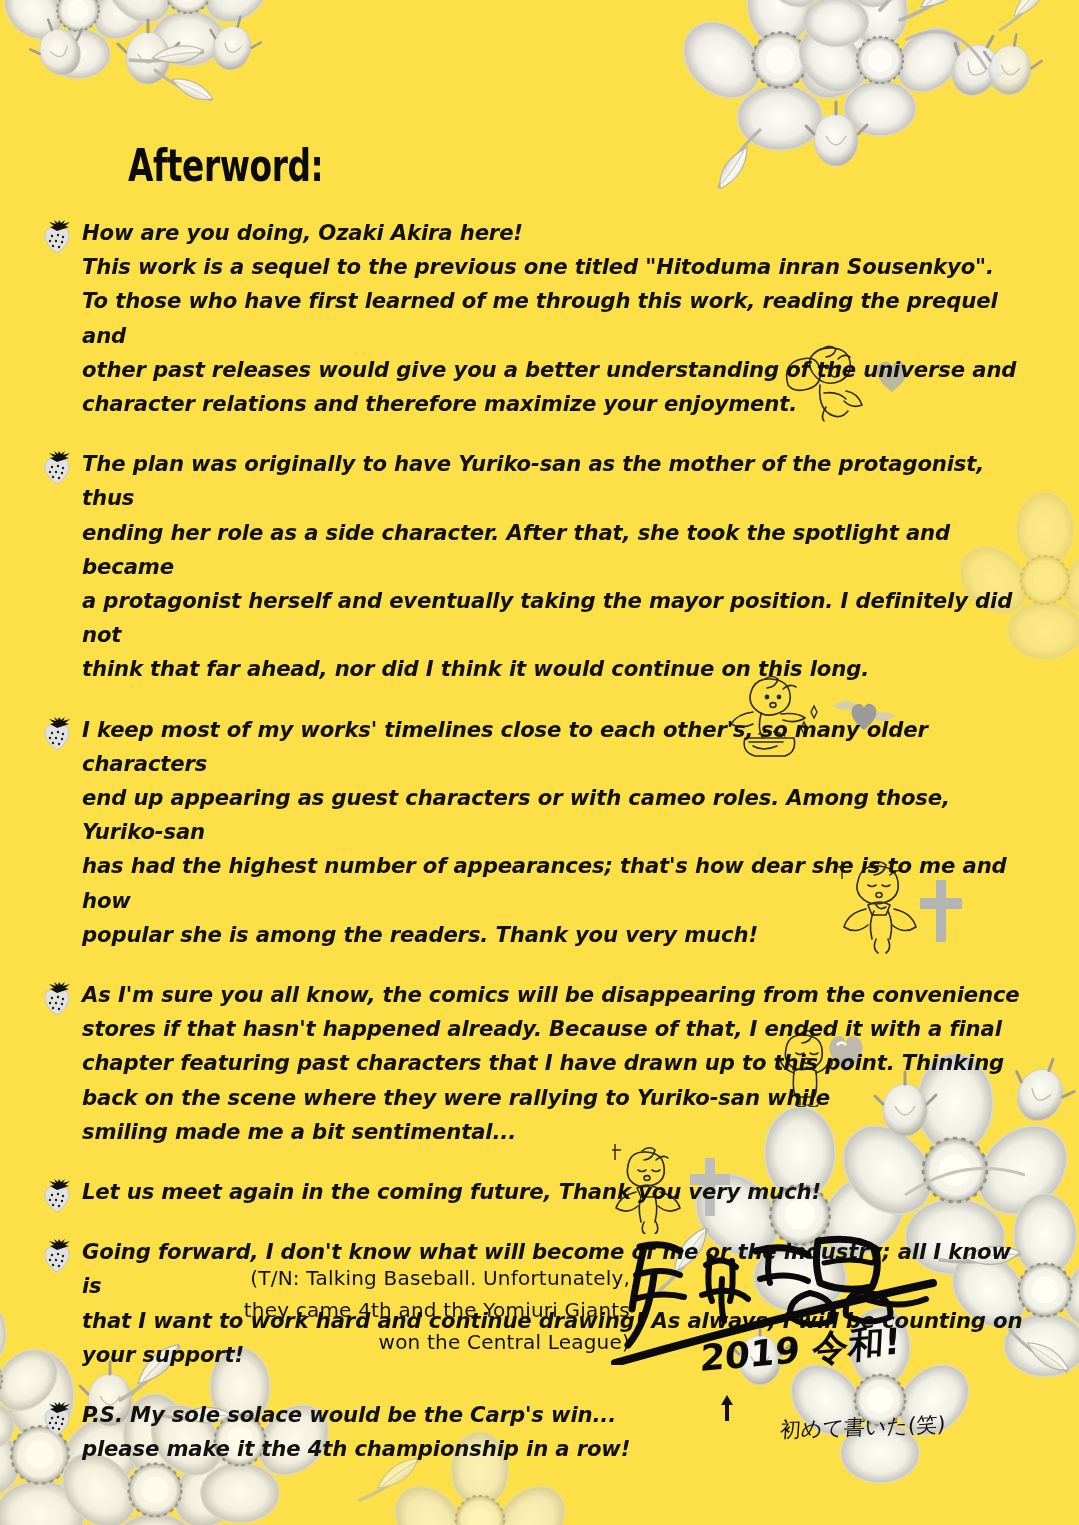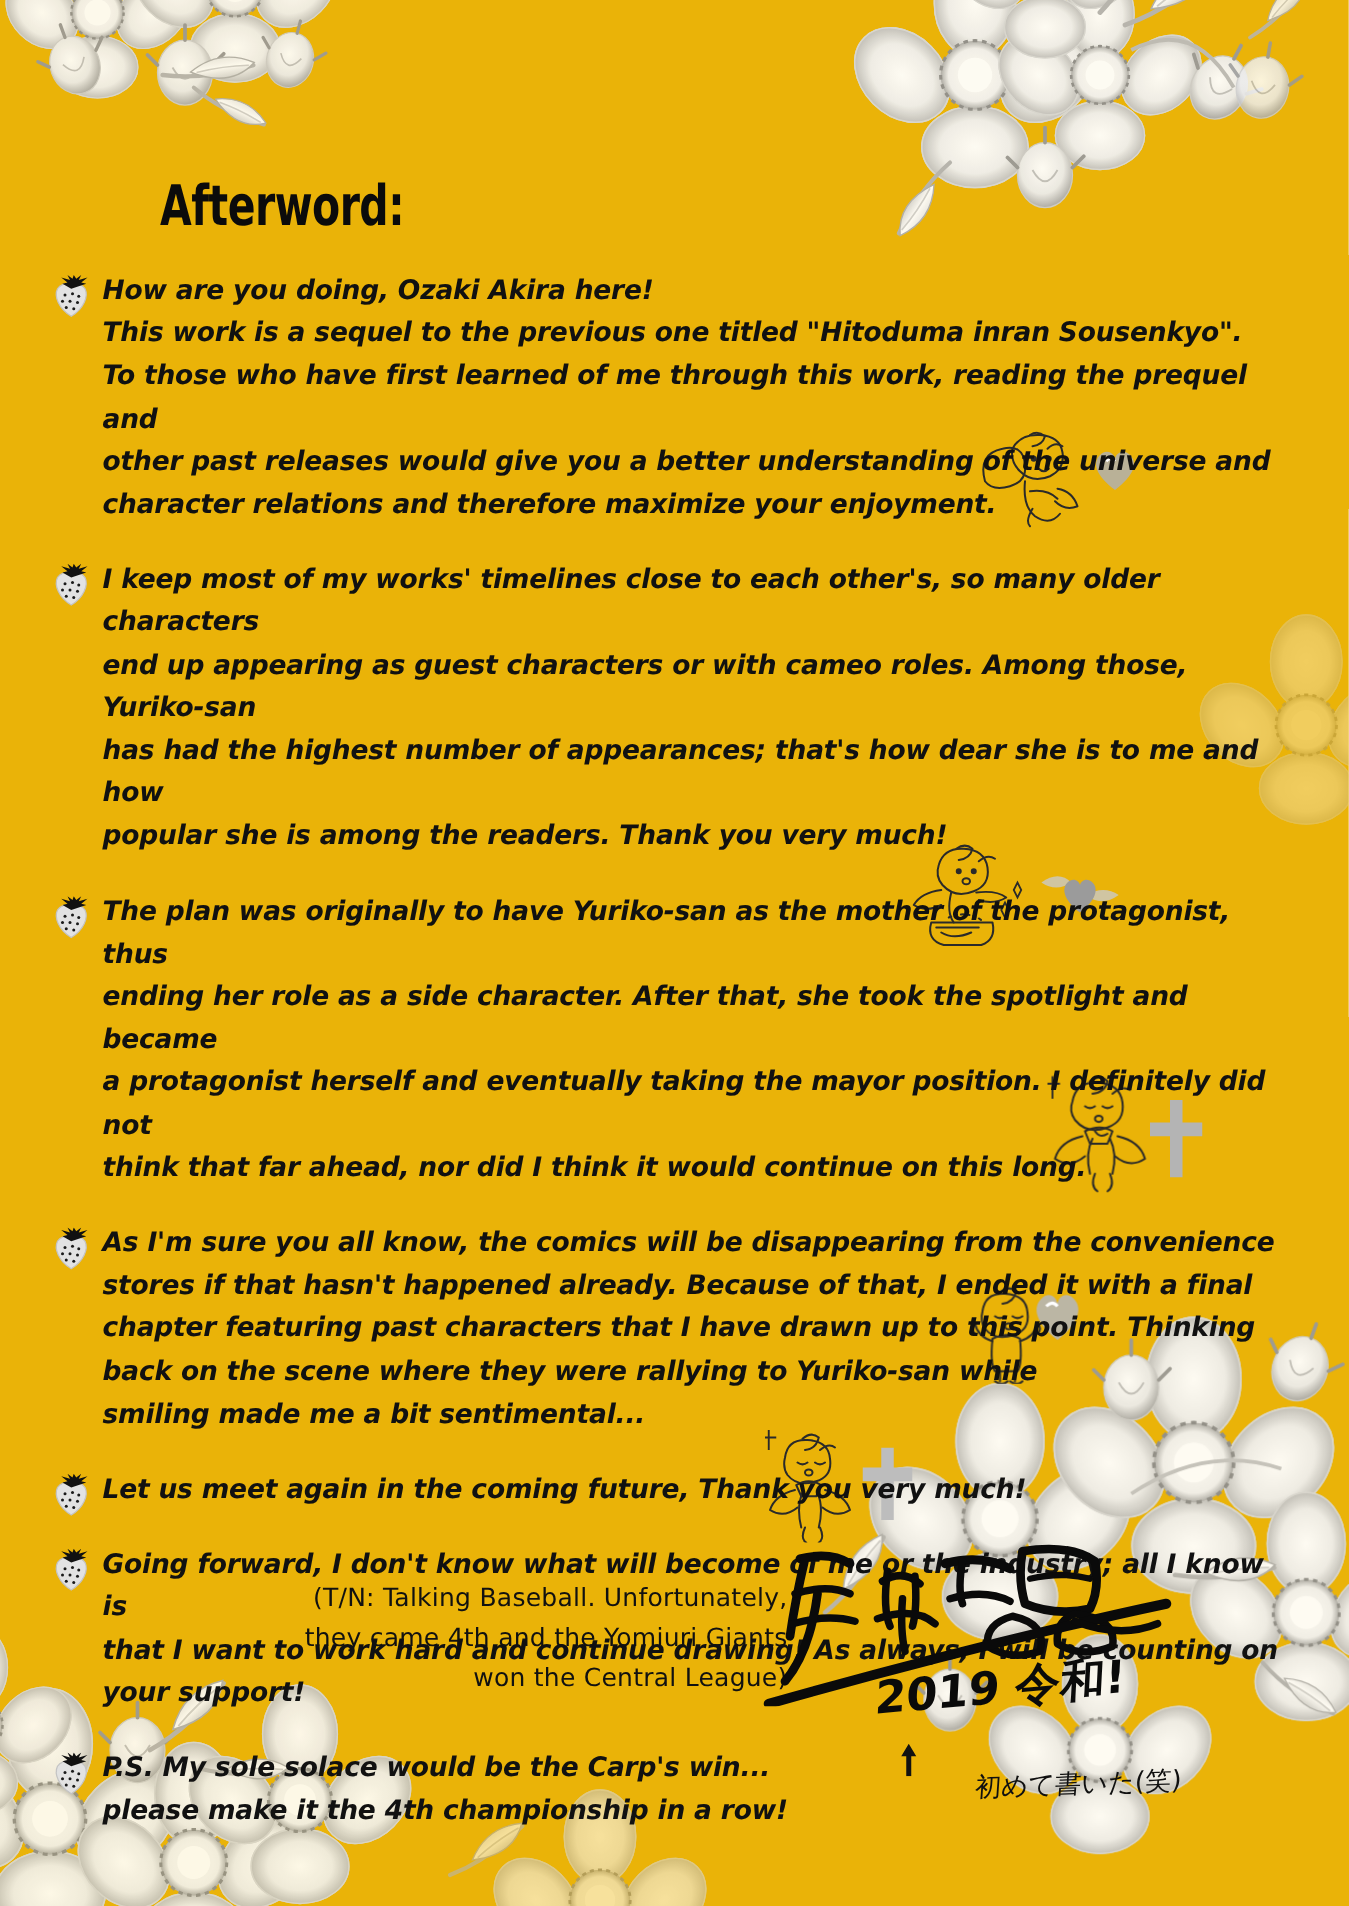--- a/index.html
+++ b/index.html
@@ -7,21 +7,21 @@
   body{
     width:1079px;height:1525px;
     background:#ffffff;
     font-family:"DejaVu Sans", sans-serif;
     overflow:hidden;
     position:relative;
   }
   .page{
     position:relative;
     width:1079px;height:1525px;
-    background:#eab308;
+    background:#fde047;
     overflow:hidden;
   }
 
   
   .decor-layer{
     position:absolute;inset:0;
     pointer-events:none;
     z-index:0;
   }
 
@@ -386,45 +386,45 @@
           <circle cx="10" cy="16" r="1.2"></circle>
             <circle cx="16" cy="15" r="1.2"></circle>
             <circle cx="21" cy="17" r="1.2"></circle>
           <circle cx="8" cy="21" r="1.2"></circle>
             <circle cx="14" cy="21" r="1.2"></circle>
             <circle cx="20" cy="22" r="1.2"></circle>
           <circle cx="11" cy="26" r="1.2"></circle>
             <circle cx="17" cy="27" r="1.2"></circle>
         </g>
       </svg>
+      <p>The plan was originally to have Yuriko-san as the mother of the protagonist, thus
+ending her role as a side character. After that, she took the spotlight and became
+a protagonist herself and eventually taking the mayor position. I definitely did not
+think that far ahead, nor did I think it would continue on this long.</p>
+    </div>
+
+    <div class="para">
+      <svg class="berry" viewBox="0 0 30 34">
+        <path d="M15 33 C5 27 1 17 4 11 C8 5 22 5 26 11 C29 17 25 27 15 33 z" fill="#e2e2e2" stroke="#c4c4c4"></path>
+        <path d="M15 11 l-7 -4 l4 -1 l-5 -4 l7 2 l-2 -4 l4 3 l1 -3 l2 3 l4 -3 l-2 4 l7 -2 l-5 4 l4 1 z" fill="#111"></path>
+        <g fill="#1a1a1a">
+          <circle cx="10" cy="16" r="1.2"></circle>
+            <circle cx="16" cy="15" r="1.2"></circle>
+            <circle cx="21" cy="17" r="1.2"></circle>
+          <circle cx="8" cy="21" r="1.2"></circle>
+            <circle cx="14" cy="21" r="1.2"></circle>
+            <circle cx="20" cy="22" r="1.2"></circle>
+          <circle cx="11" cy="26" r="1.2"></circle>
+            <circle cx="17" cy="27" r="1.2"></circle>
+        </g>
+      </svg>
       <p>I keep most of my works' timelines close to each other's, so many older characters
 end up appearing as guest characters or with cameo roles. Among those, Yuriko-san
 has had the highest number of appearances; that's how dear she is to me and how
 popular she is among the readers. Thank you very much!</p>
-    </div>
-
-    <div class="para">
-      <svg class="berry" viewBox="0 0 30 34">
-        <path d="M15 33 C5 27 1 17 4 11 C8 5 22 5 26 11 C29 17 25 27 15 33 z" fill="#e2e2e2" stroke="#c4c4c4"></path>
-        <path d="M15 11 l-7 -4 l4 -1 l-5 -4 l7 2 l-2 -4 l4 3 l1 -3 l2 3 l4 -3 l-2 4 l7 -2 l-5 4 l4 1 z" fill="#111"></path>
-        <g fill="#1a1a1a">
-          <circle cx="10" cy="16" r="1.2"></circle>
-            <circle cx="16" cy="15" r="1.2"></circle>
-            <circle cx="21" cy="17" r="1.2"></circle>
-          <circle cx="8" cy="21" r="1.2"></circle>
-            <circle cx="14" cy="21" r="1.2"></circle>
-            <circle cx="20" cy="22" r="1.2"></circle>
-          <circle cx="11" cy="26" r="1.2"></circle>
-            <circle cx="17" cy="27" r="1.2"></circle>
-        </g>
-      </svg>
-      <p>The plan was originally to have Yuriko-san as the mother of the protagonist, thus
-ending her role as a side character. After that, she took the spotlight and became
-a protagonist herself and eventually taking the mayor position. I definitely did not
-think that far ahead, nor did I think it would continue on this long.</p>
     </div>
 
     <div class="para">
       <svg class="berry" viewBox="0 0 30 34">
         <path d="M15 33 C5 27 1 17 4 11 C8 5 22 5 26 11 C29 17 25 27 15 33 z" fill="#e2e2e2" stroke="#c4c4c4"></path>
         <path d="M15 11 l-7 -4 l4 -1 l-5 -4 l7 2 l-2 -4 l4 3 l1 -3 l2 3 l4 -3 l-2 4 l7 -2 l-5 4 l4 1 z" fill="#111"></path>
         <g fill="#1a1a1a">
           <circle cx="10" cy="16" r="1.2"></circle>
             <circle cx="16" cy="15" r="1.2"></circle>
             <circle cx="21" cy="17" r="1.2"></circle>

